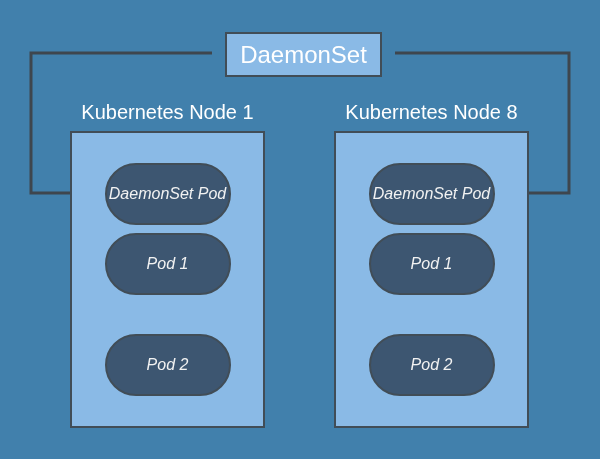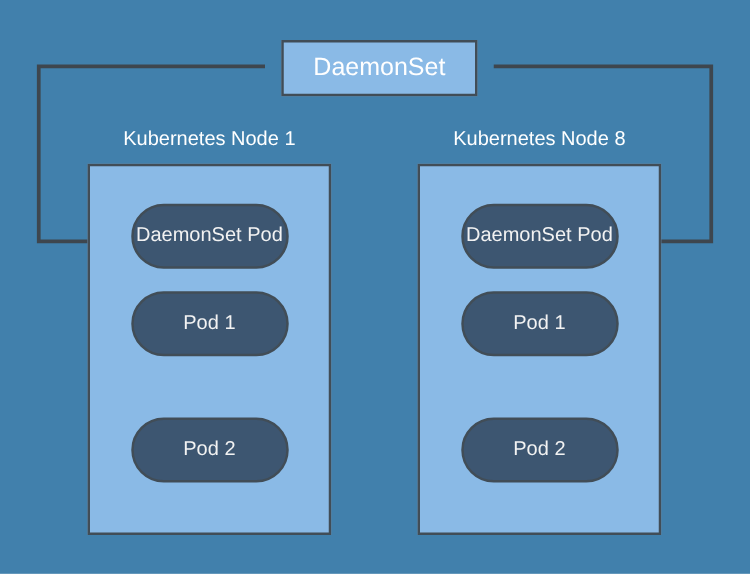--- a/index.html
+++ b/index.html
@@ -13,56 +13,57 @@
   }
   .dset-box {
     position: absolute;
     left: 225px; top: 32px;
     width: 157px; height: 45px;
     box-sizing: border-box;
     background: var(--box-fill, #8abae6);
     border: 2px solid var(--border, #414d57);
     display: flex; align-items: center; justify-content: center;
     color: var(--text-light, #ffffff);
-    font-size: 20px;
+    font-size: 24px;
   }
   .node-label {
     position: absolute;
     top: 103px;
     width: 195px;
     text-align: center;
     color: var(--text-light, #ffffff);
-    font-size: 16px;
+    font-size: 20px;
     line-height: 18px;
   }
   .node-label.n1 { left: 70px; }
   .node-label.n2 { left: 334px; }
   .node {
     position: absolute;
     top: 131px;
     width: 195px; height: 297px;
     box-sizing: border-box;
     background: var(--box-fill, #8abae6);
     border: 2px solid var(--border, #414d57);
   }
   .node.n1 { left: 70px; }
   .node.n2 { left: 334px; }
   .pod {
     position: absolute;
     left: 50%;
     transform: translateX(-50%);
-    width: 126px; height: 52px;
+    width: 126px; height: 62px;
     box-sizing: border-box;
     background: var(--pod-fill, #3d5671);
     border: 2px solid var(--border, #414d57);
     border-radius: 31px;
     display: flex; align-items: center; justify-content: center;
     color: var(--pod-text, #f2f2f2);
     font-size: 16px;
     white-space: nowrap;
+    font-style: italic;
   }
   .pod.p0 { top: 30px; }
   .pod.p1 { top: 100px; }
   .pod.p2 { top: 201px; text-align: center; }
   svg.connectors {
     position: absolute;
     left: 0; top: 0;
     width: 600px; height: 459px;
     pointer-events: none;
   }

